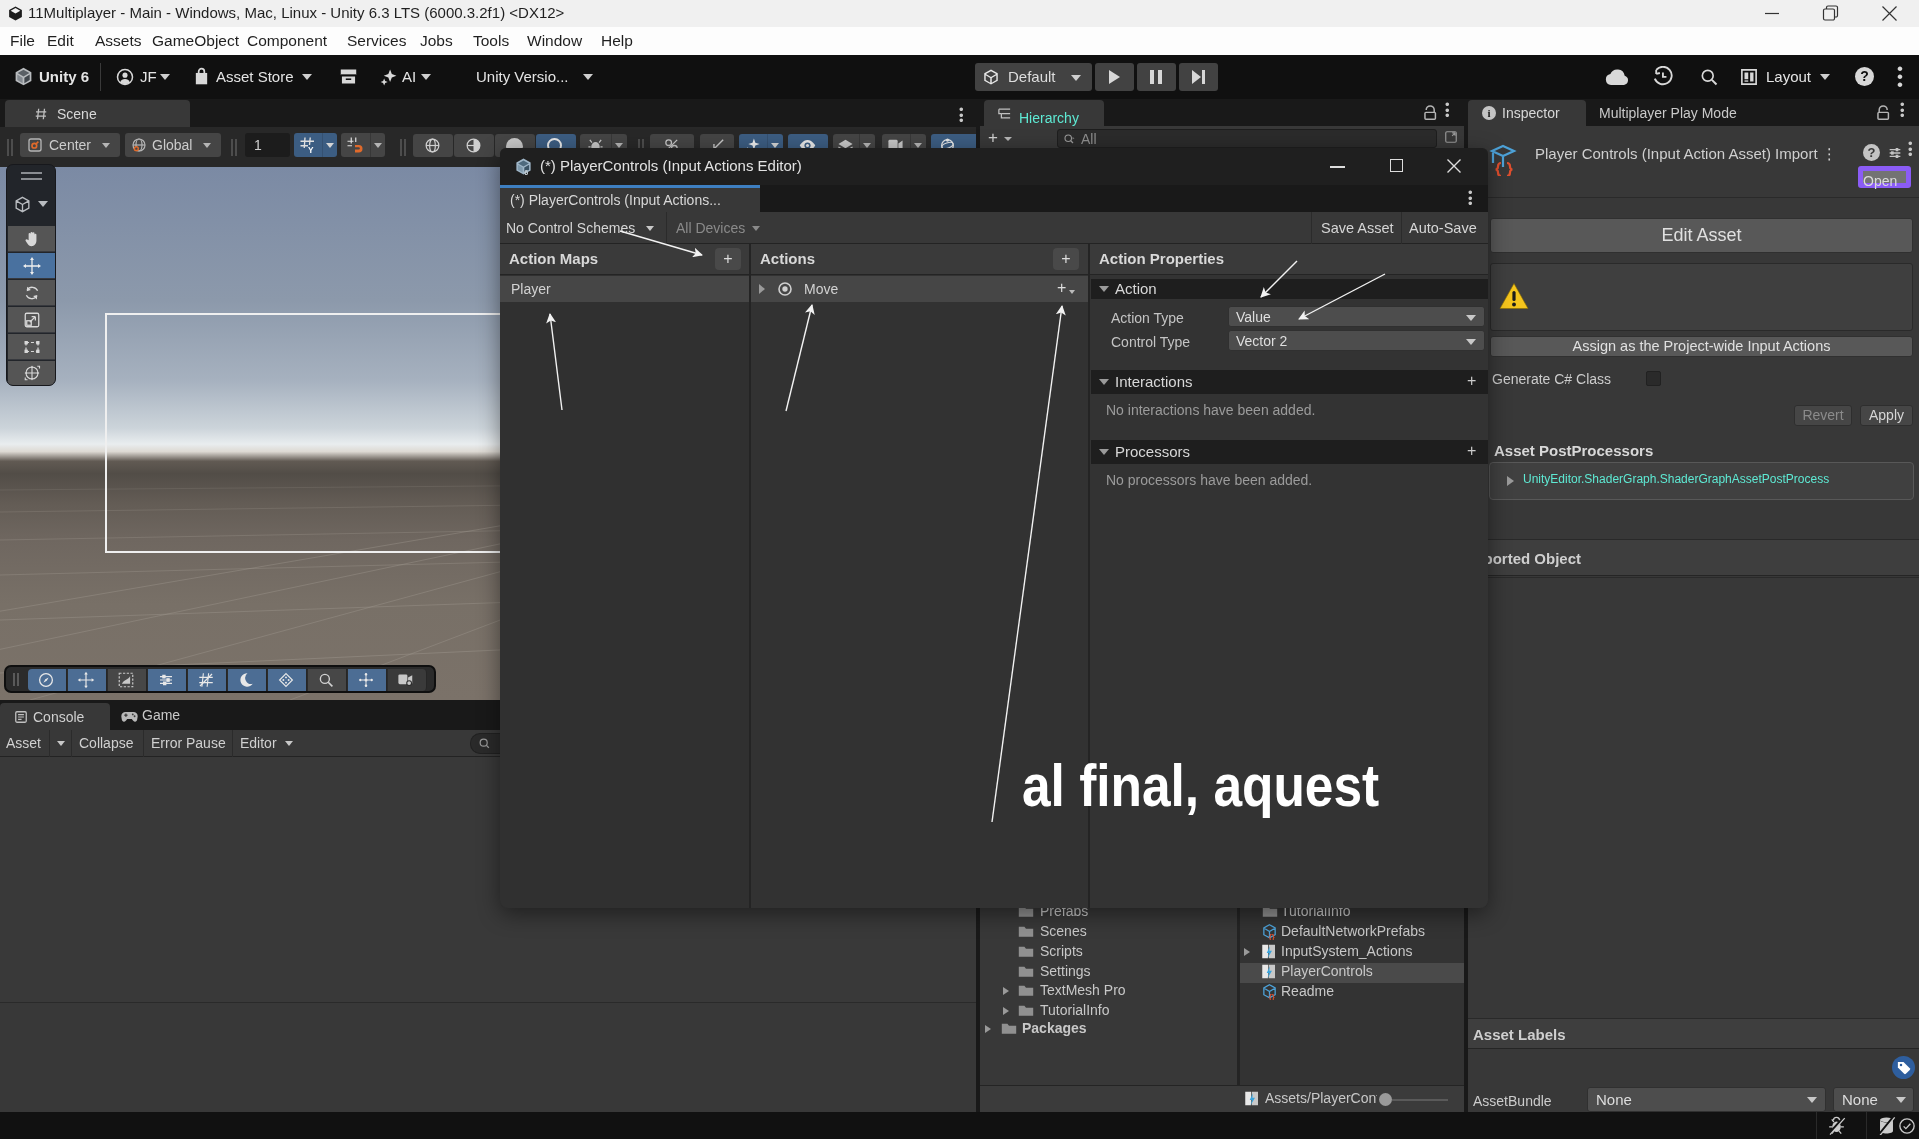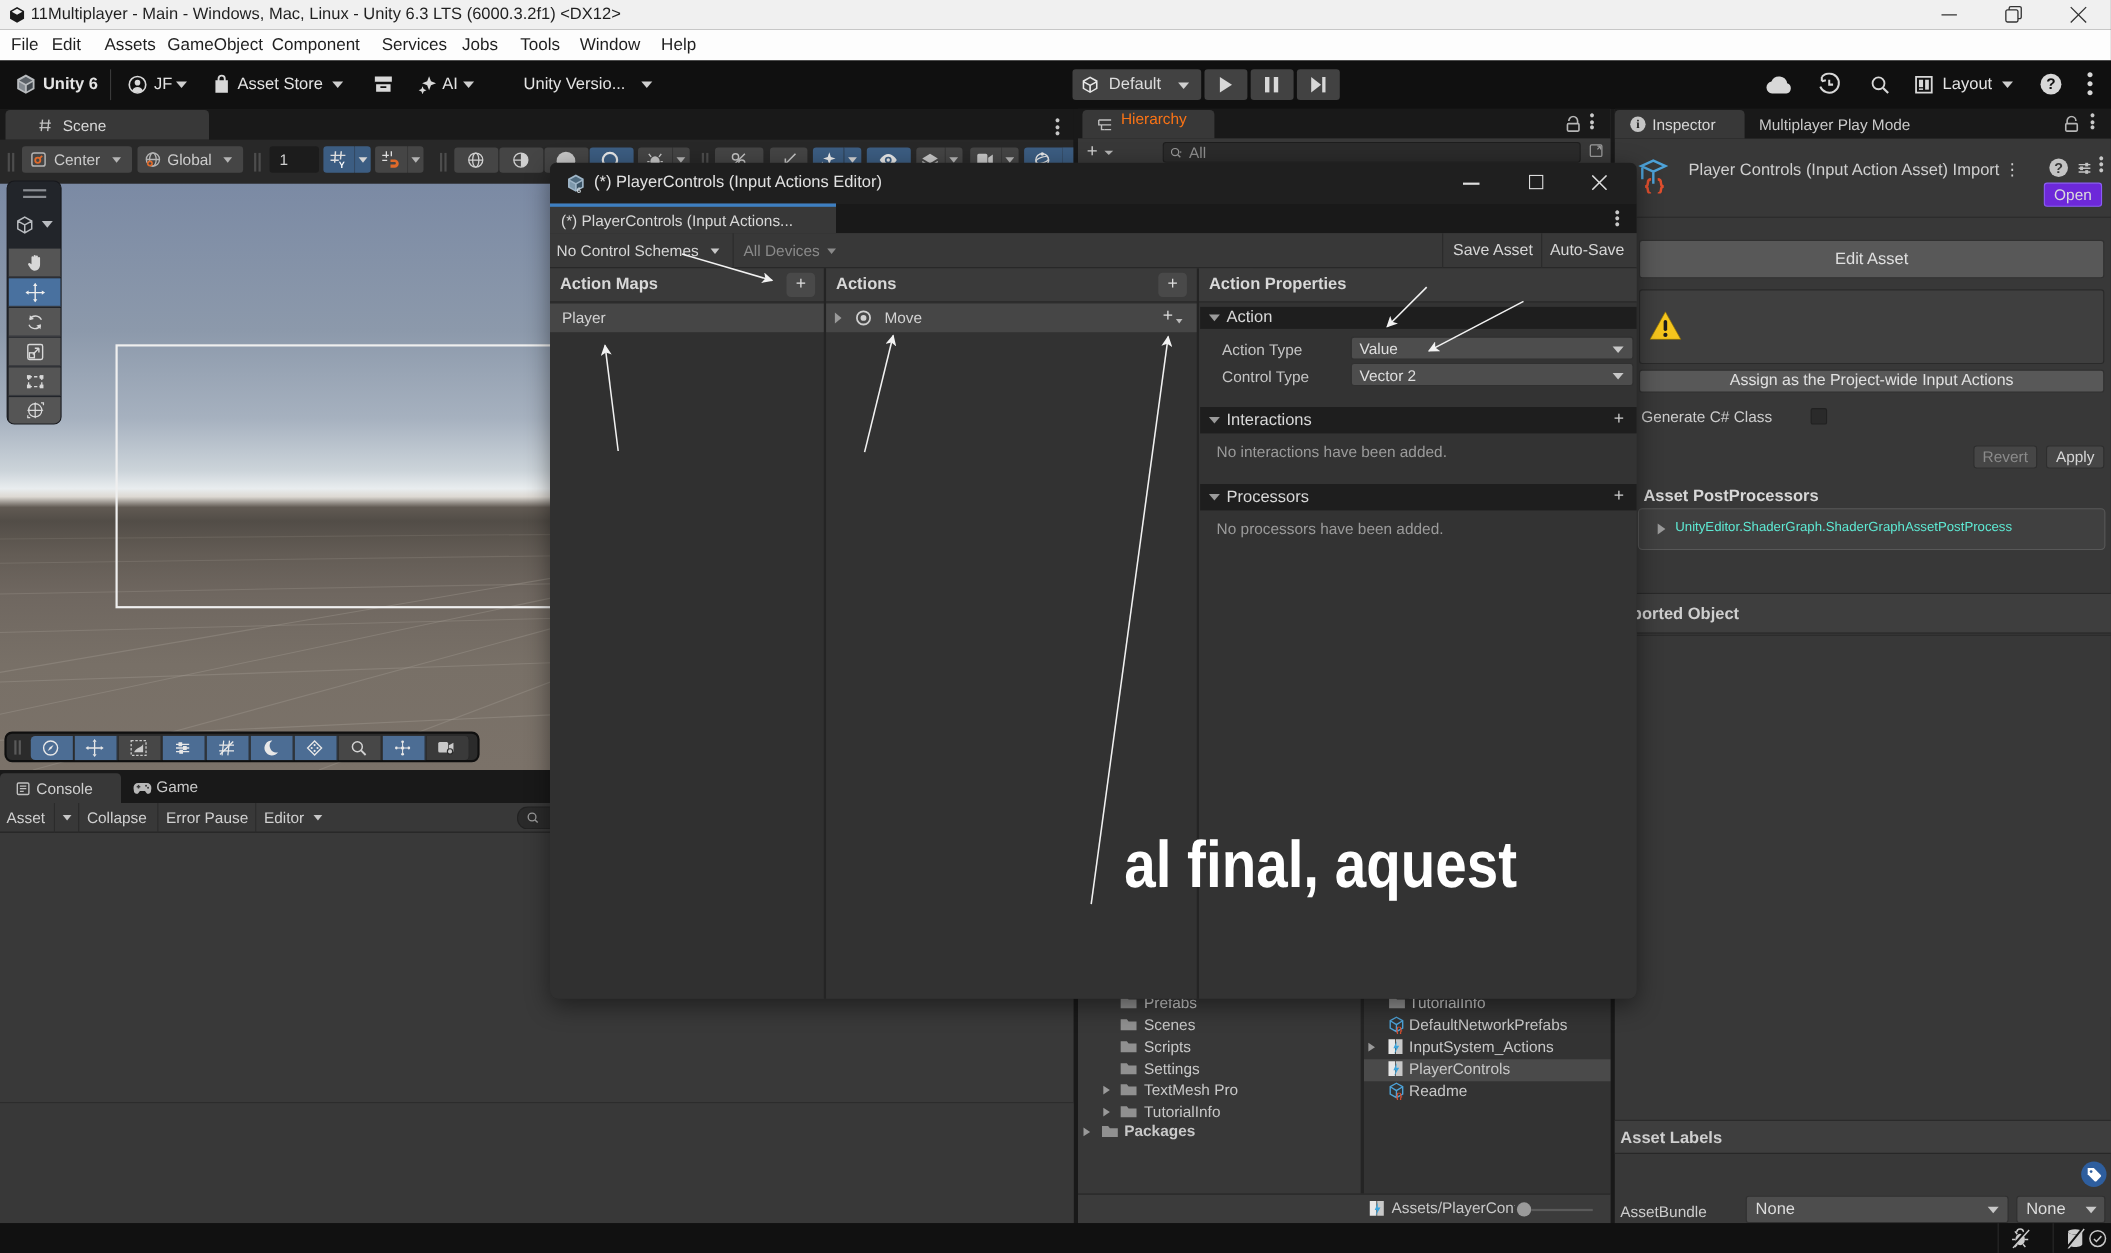--- a/index.html
+++ b/index.html
@@ -459,21 +459,21 @@
   <div class="abs" style="left:0;top:303px;width:976px;height:109px;background:#383838;"></div>
 </div>
 
 <div class="abs" id="hierarchy" style="left:980px;top:99px;width:484px;height:300px;background:#383838;font-size:14px;color:#d0d0d0;">
   <div class="abs" style="left:0;top:0;width:484px;height:27px;background:#191919;">
     <div class="abs" style="left:4px;top:1px;width:120px;height:26px;background:#383838;border-radius:4px 4px 0 0;">
       <svg class="abs" style="left:13px;top:6px;" width="15" height="15" viewBox="0 0 24 24">
           <path stroke="#c0c0c0" stroke-width="2" fill="none" d="M3 5 H21 M7 12 H21 M11 19 H21"></path>
           <path stroke="#c0c0c0" stroke-width="2" fill="none" d="M3 5 V12 H7 M7 12 V19 H11"></path>
         </svg>
-      <span style="position:absolute;left:35px;top:0;color:#f97316;">Hierarchy</span>
+      <span style="position:absolute;left:35px;top:10px;color:#5eead4;">Hierarchy</span>
     </div>
     <svg class="abs" style="left:443px;top:6px;" width="15" height="16" viewBox="0 0 24 26">
         <path fill="none" stroke="#b5b5b5" stroke-width="2.4" d="M18 12 V8 a6.5 6.5 0 0 0 -13 0"></path>
         <rect x="3" y="12" width="17" height="11" rx="1.5" fill="none" stroke="#b5b5b5" stroke-width="2.4"></rect>
       </svg>
     <div class="abs" style="left:465px;top:3px;color:#c8c8c8;font-size:13px;line-height:5.5px;">
         <div>•</div>
         <div>•</div>
         <div>•</div>
       </div>
@@ -603,24 +603,24 @@
       <path stroke="#c4c4c4" stroke-width="2" fill="none" d="M4 7 H20 M4 12 H20 M4 17 H20"></path>
       <rect x="13" y="4.5" width="4" height="5" fill="#c4c4c4"></rect>
       <rect x="6" y="9.5" width="4" height="5" fill="#c4c4c4"></rect>
       <rect x="13" y="14.5" width="4" height="5" fill="#c4c4c4"></rect>
     </svg>
   <div class="abs" style="left:440px;top:42px;color:#c8c8c8;font-size:13px;line-height:5.5px;">
       <div>•</div>
       <div>•</div>
       <div>•</div>
     </div>
-  <div class="abs" style="left:390px;top:67px;width:53px;height:22px;background:#6d28d9;border-radius:3px;border:1px solid #8b5cf6;text-align:center;line-height:20px;color:#dcdcdc;">Open</div>
+  <div class="abs" style="left:390px;top:67px;width:53px;height:22px;background:#737373;border-radius:3px;border:5px solid #8b5cf6;text-align:left;line-height:20px;color:#dcdcdc;">Open</div>
   <div class="abs" style="left:0;top:98px;width:451px;height:1px;background:#2a2a2a;"></div>
 
-  <div class="abs" style="left:22px;top:119px;width:423px;height:35px;background:#585858;border-radius:3px;border:1px solid #303030;text-align:center;line-height:33px;color:#e0e0e0;font-size:15px;">Edit Asset</div>
+  <div class="abs" style="left:22px;top:119px;width:423px;height:35px;background:#585858;border-radius:3px;border:1px solid #303030;text-align:center;line-height:33px;color:#e0e0e0;font-size:18px;">Edit Asset</div>
 
   <div class="abs" style="left:22px;top:164px;width:423px;height:68px;background:#3f3f3f;border:1px solid #2a2a2a;border-radius:3px;">
     <svg class="abs" style="left:8px;top:18px;" width="30" height="28" viewBox="0 0 30 28">
         <path fill="#f5c51d" stroke="#8a6d00" stroke-width="0.6" d="M15 1.5 L29 26.5 H1 Z"></path>
         <rect x="13.4" y="9" width="3.2" height="10" rx="1.6" fill="#1c1c1c"></rect>
         <circle cx="15" cy="22.5" r="1.9" fill="#1c1c1c"></circle>
       </svg>
   </div>
 
   <div class="abs" style="left:22px;top:237px;width:423px;height:21px;background:#585858;border-radius:3px;border:1px solid #303030;text-align:center;line-height:19px;color:#e0e0e0;font-size:14.5px;">Assign as the Project-wide Input Actions</div>

